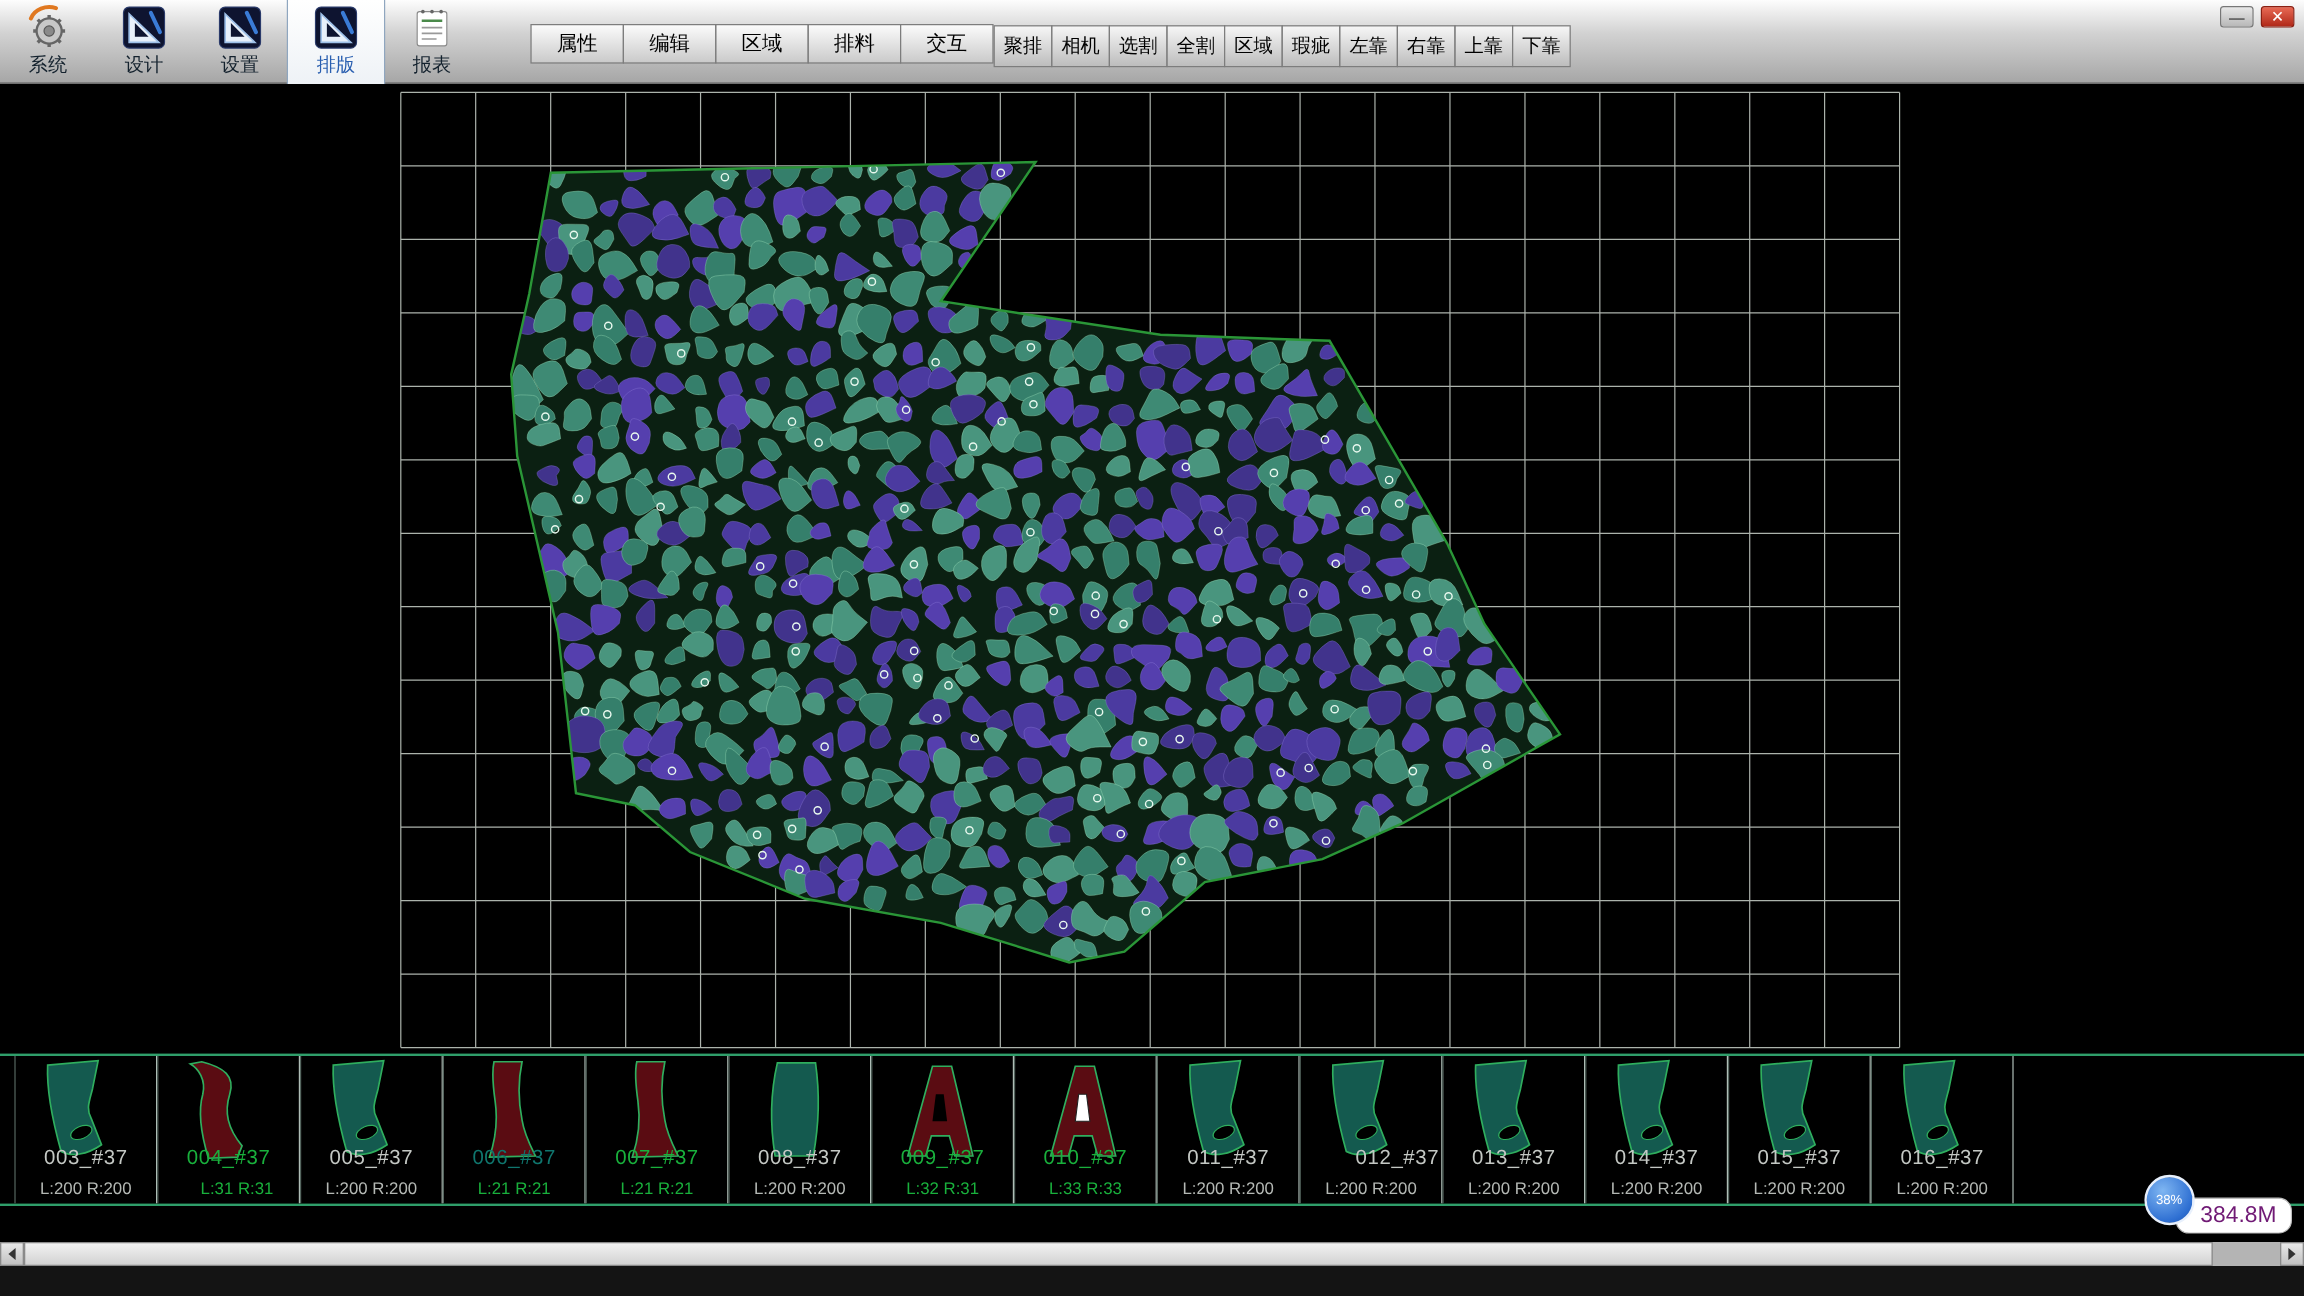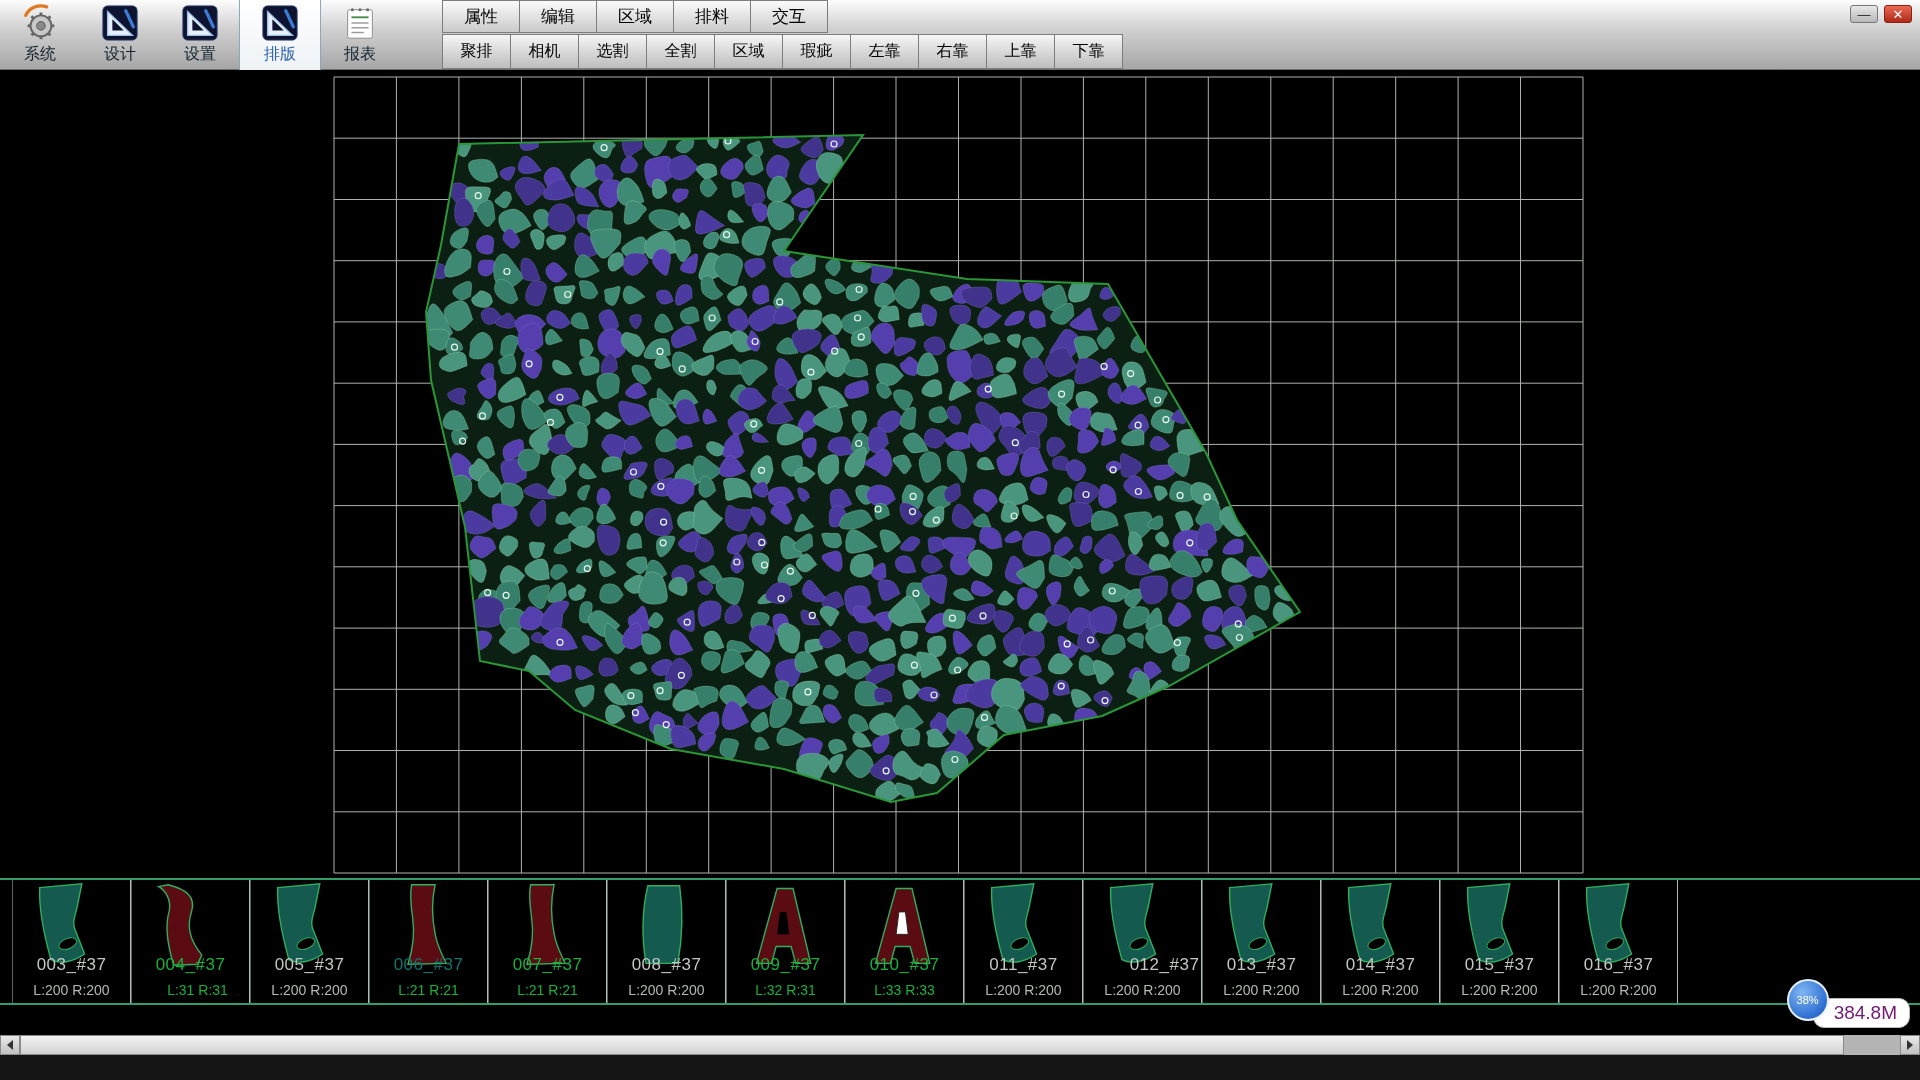--- a/index.html
+++ b/index.html
@@ -11,27 +11,27 @@
              background:linear-gradient(#fdfdfd, #d2d2d2 40%, #a6a6a6);
              border-bottom:1px solid #6f6f6f; display:flex; }
   .big-buttons { display:flex; height:70px; }
   .big-btn { width:80px; height:70px; display:flex; flex-direction:column; align-items:center;
              padding-top:3px; gap:1px; cursor:default; }
   .big-btn.selected { background:linear-gradient(#ffffff,#eef2f6); outline:1px solid #8fa6bf; }
   .big-btn .big-icon { width:40px; height:40px; display:flex; align-items:center; justify-content:center; }
   .big-btn .lbl { font-size:16px; color:#14222e; }
   .big-btn.selected .lbl { color:#2a5fb0; }
 
-  .menu-area { margin-left:42px; display:flex; flex-direction:column; padding-top:0; }
+  .menu-area { margin-left:42px; display:flex; flex-direction:row; padding-top:0;margin-top:20px; }
   .menu-row { display:flex; }
   .tab-btn { width:78px; height:33px; background:linear-gradient(#fbfbfb,#cacaca);
              border:1px solid #7d7d7d; margin-left:-1px; display:flex; align-items:center;
              justify-content:center; font-size:17px; color:#000; }
   .tab-btn:first-child { margin-left:0; }
-  .tool-btn { width:69px; height:35px; background:linear-gradient(#f6f6f6,#bdbdbd);
+  .tool-btn { width:49px; height:35px; background:linear-gradient(#f6f6f6,#bdbdbd);
               border:1px solid #7d7d7d; margin-left:-1px; margin-top:1px; display:flex;
               align-items:center; justify-content:center; font-size:16px; color:#000; }
   .tool-btn:first-child { margin-left:0; }
 
   .win-controls { position:absolute; top:5px; right:8px; display:flex; gap:6px; }
   .win-btn { width:28px; height:18px; display:flex; align-items:center; justify-content:center;
              font-size:13px; border:1px solid #777; border-radius:3px; cursor:default; }
   .win-btn.min { background:linear-gradient(#e8e8e8,#b8b8b8); color:#222; }
   .win-btn.close { background:linear-gradient(#e86a55,#b02818); color:#fff; border-color:#8a1f12; }
 

